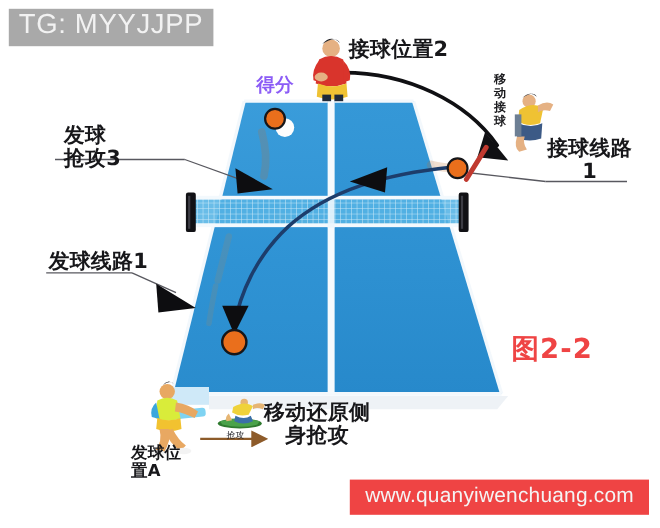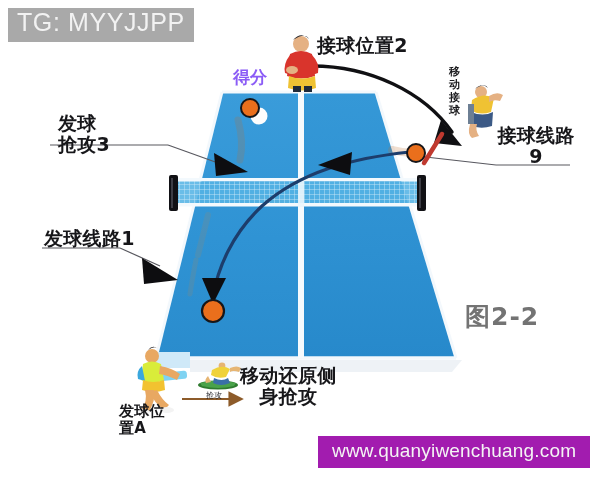--- a/index.html
+++ b/index.html
@@ -36,31 +36,31 @@
     background: #a9a9a9;
     color: #f2f2f2;
     font-family: "Liberation Sans", sans-serif;
     font-size: 25px;
     letter-spacing: 0.6px;
     padding: 0 9px 5px 9px;
     white-space: nowrap;
   }
   .watermark {
     position: absolute;
-    background: #a21caf;
+    background: #ef4444;
     color: #f4f4f4;
     font-family: "Liberation Sans", sans-serif;
     font-size: 19px;
     letter-spacing: 0.2px;
     padding: 4px 14px 6px 14px;
     white-space: nowrap;
   }
   .fig-no {
     position: absolute;
-    color: #737373;
+    color: #ef4444;
     font-size: 25px;
     font-weight: bold;
     letter-spacing: 1px;
     white-space: nowrap;
   }
   .score-lbl {
     position: absolute;
     color: #8b5cf6;
     font-size: 17px;
     font-weight: bold;
@@ -255,21 +255,21 @@
 抢攻3</div>
 
   <div class="lbl" style="left:44px; top:228px; font-size:19px;">发球线路1</div>
 
   <div class="lbl" style="left:119px; top:403px; font-size:15px; text-align:left; width:70px;">发球位
 置A</div>
 
   <div class="lbl" style="left:317px; top:35px; font-size:19px;">接球位置2</div>
 
   <div class="lbl" style="left:487px; top:125px; font-size:19px; text-align:center; width:98px;">接球线路
-9</div>
+1</div>
 
   <div class="vert-lbl" style="left:449px; top:66px;">移动
 接球</div>
 
   <div class="score-lbl" style="left:233px; top:66px;">得分</div>
 
   <div class="lbl" style="left:240px; top:365px; font-size:19px; text-align:center;">移动还原侧
 身抢攻</div>
 
   <div class="mini-cap" style="left:206px; top:390px;">抢攻</div>

